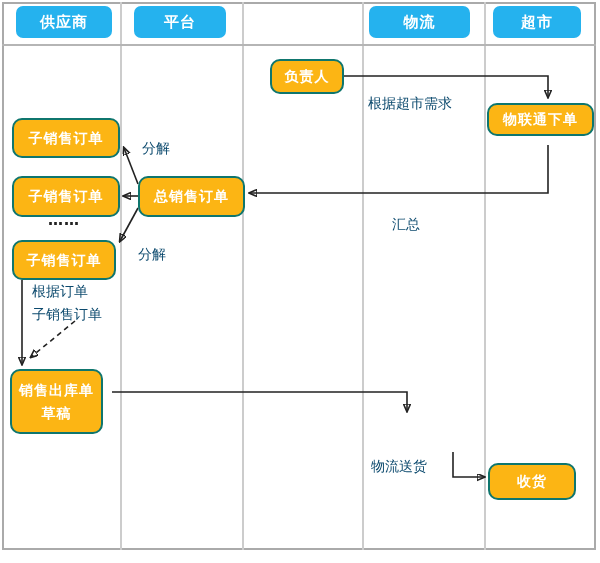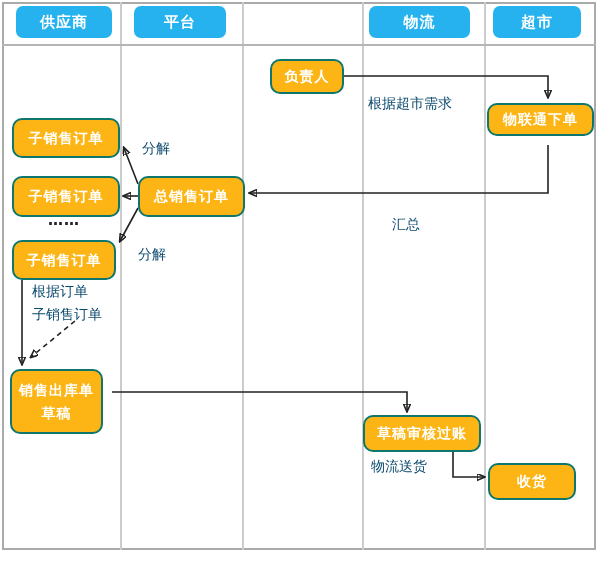--- a/index.html
+++ b/index.html
@@ -65,21 +65,20 @@
 
   <div class="node" style="left:12px;top:240px;width:104px;height:40px">子销售订单</div>
 
   <div class="node" style="left:138px;top:176px;width:107px;height:41px">总销售订单</div>
 
   <div class="node" style="left:10px;top:369px;width:93px;height:65px">
     <span>销售出库单</span>
     <span>草稿</span>
   </div>
 
-  <div class="node" style="left:363px;top:415px;width:118px;height:37px">草稿审核过账</div>
 
   <div class="node" style="left:488px;top:463px;width:88px;height:37px">收货</div>
 
   <div class="ann" style="left:368px;top:95px">根据超市需求</div>
   <div class="ann" style="left:392px;top:216px">汇总</div>
   <div class="ann" style="left:142px;top:140px">分解</div>
   <div class="ann" style="left:138px;top:246px">分解</div>
   <div class="ann dots" style="left:48px;top:211px">……</div>
   <div class="ann" style="left:32px;top:283px">根据订单</div>
   <div class="ann" style="left:32px;top:306px">子销售订单</div>

